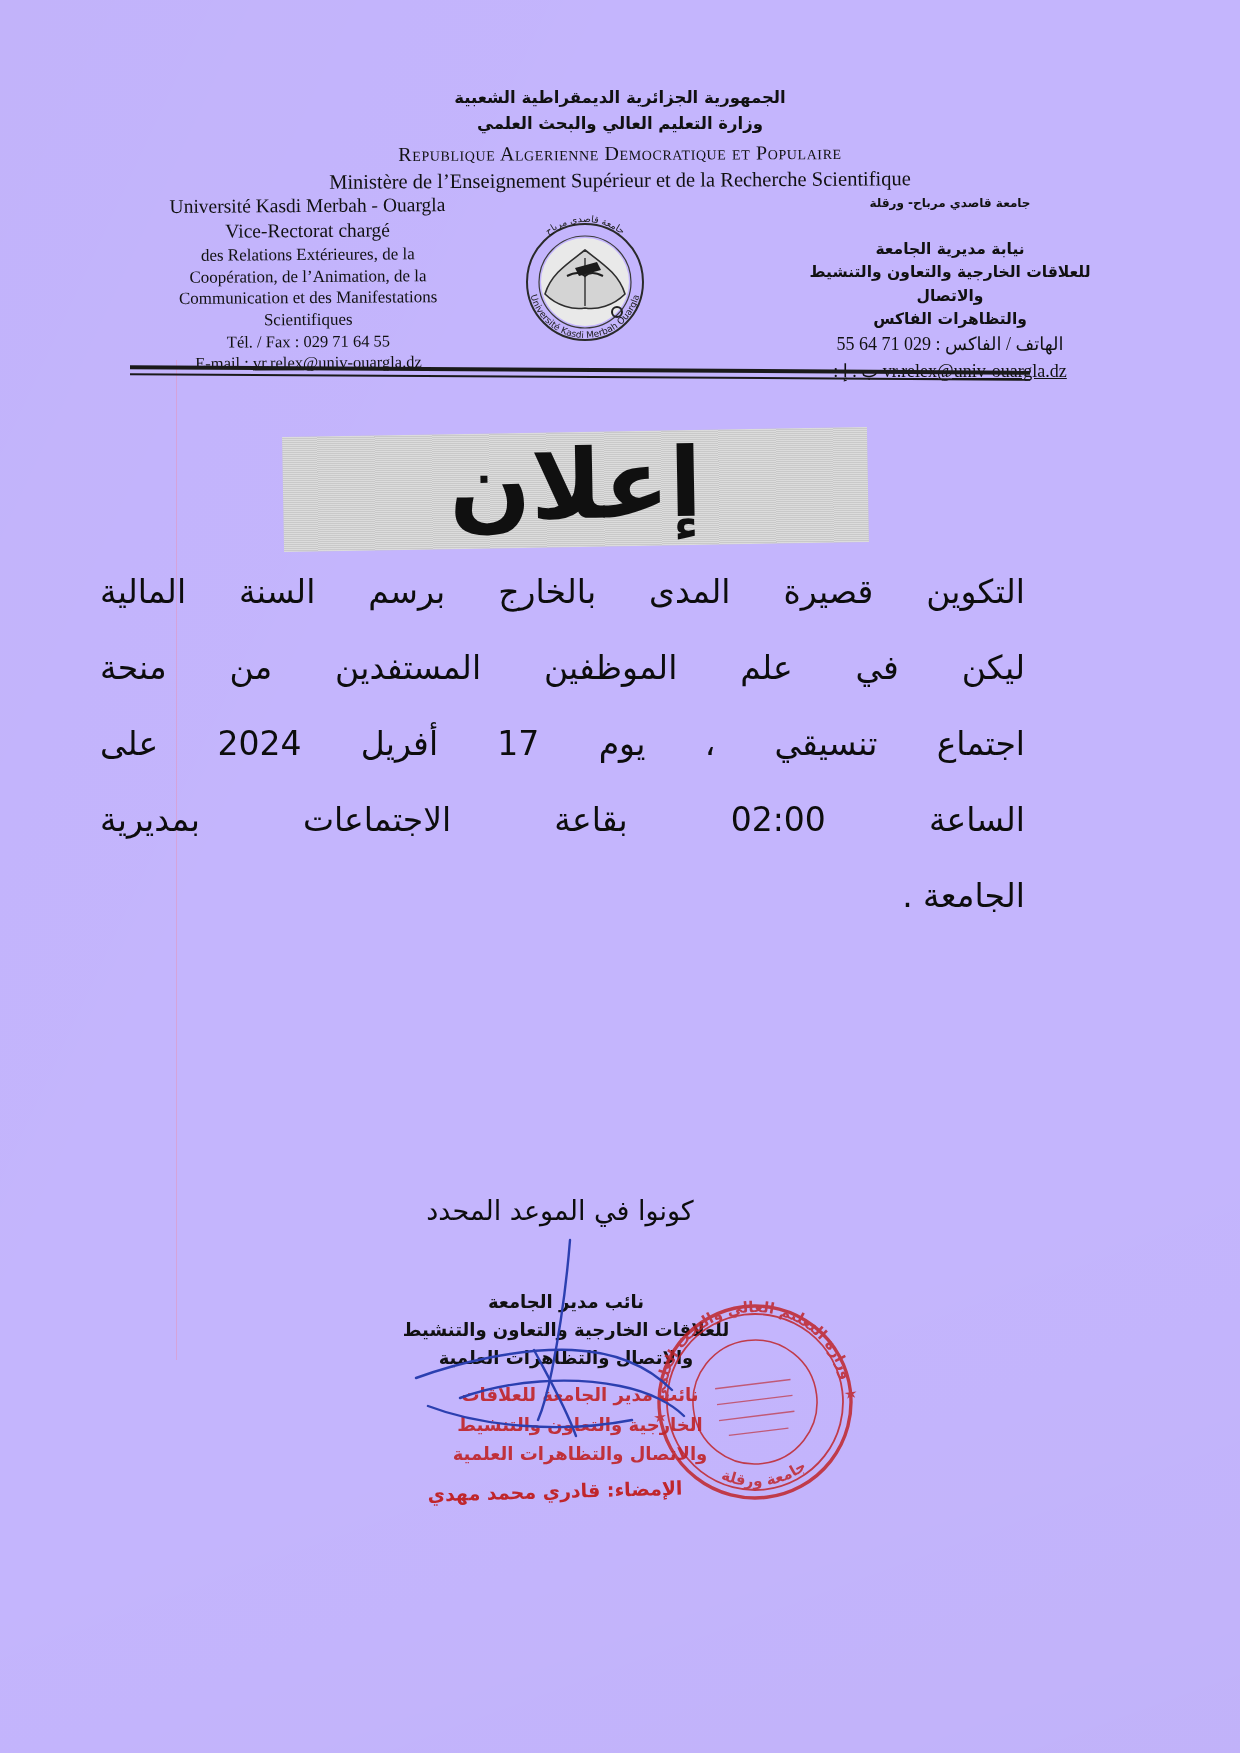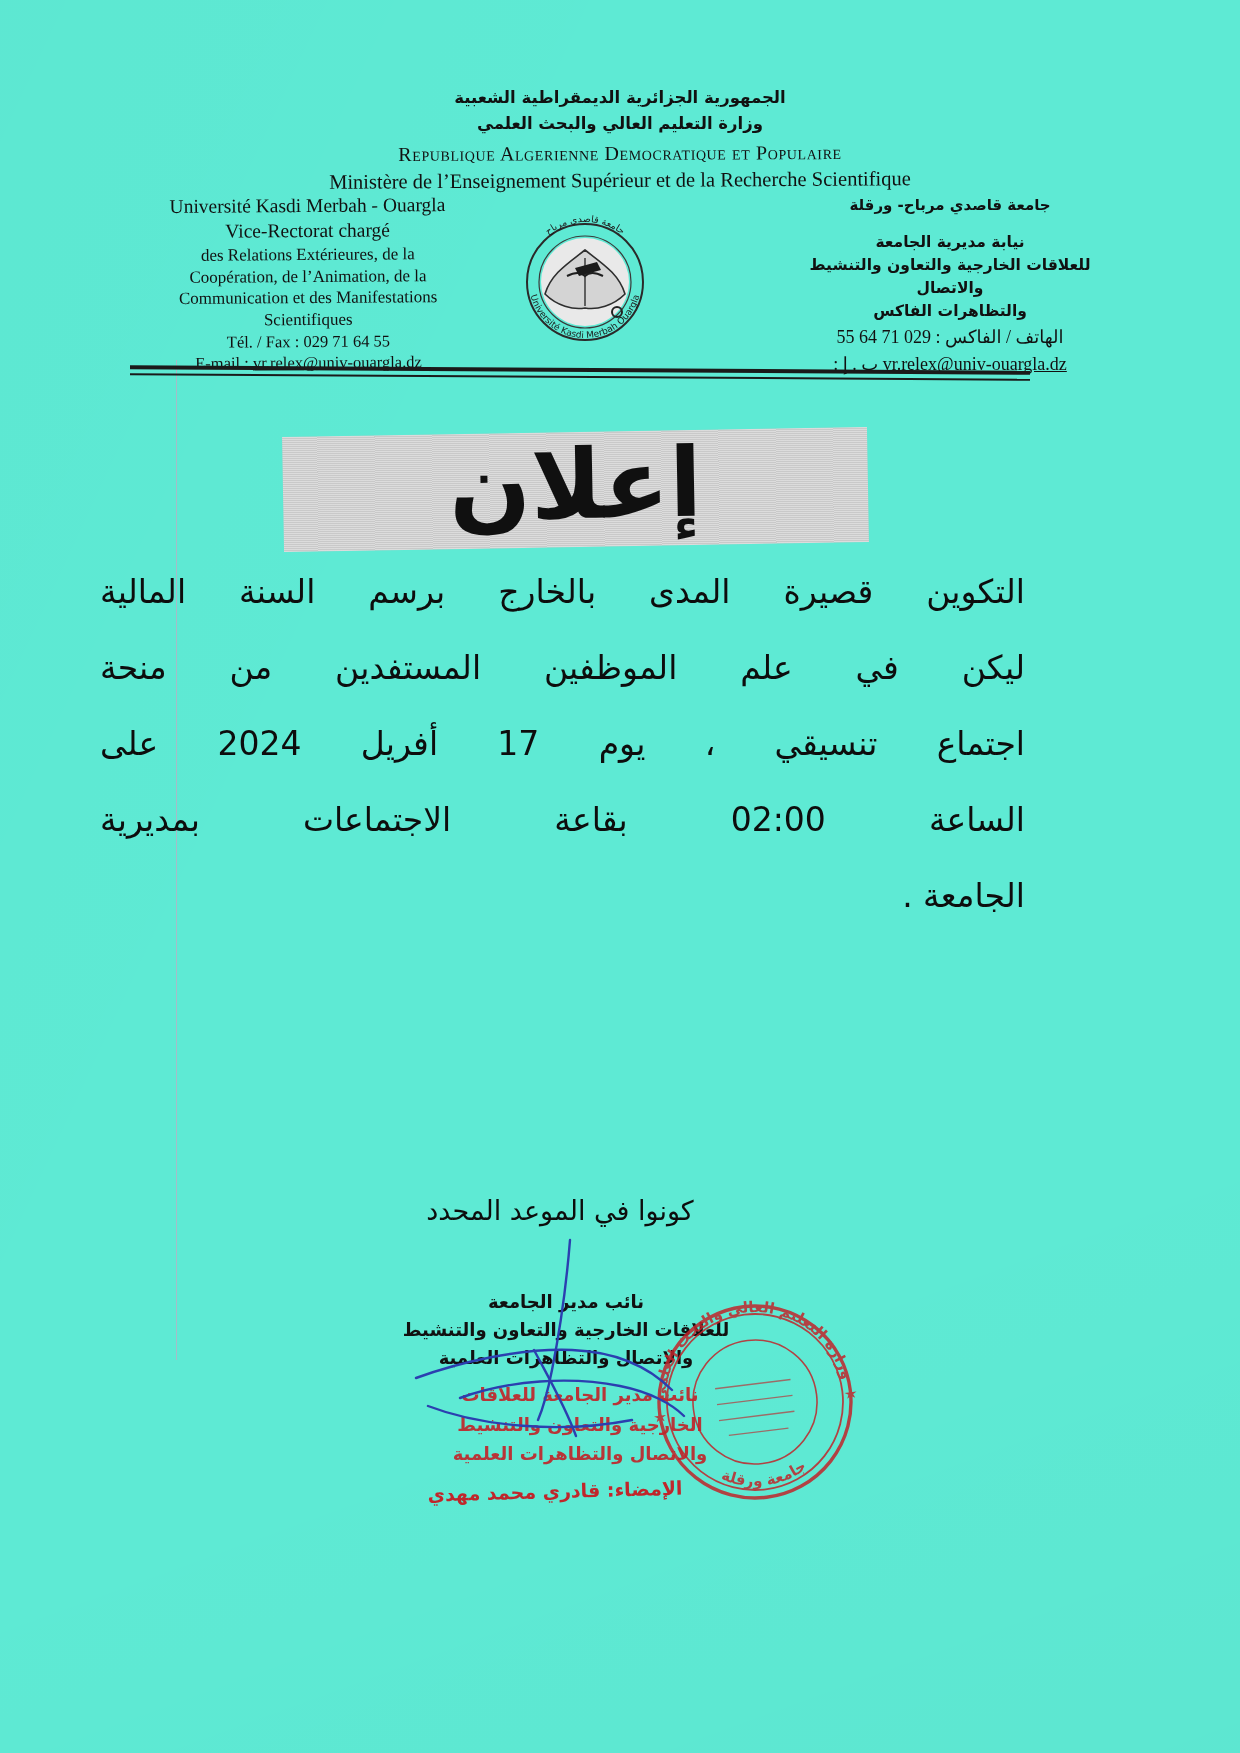--- a/index.html
+++ b/index.html
@@ -7,21 +7,21 @@
   body{
     width:1240px;height:1753px;
     background:#ffffff;
     font-family:"Liberation Serif", serif;
     color:#111;
     position:relative;
     overflow:hidden;
   }
   .page{
     position:absolute;inset:0;
-    background:#5eead4;
+    background:#c4b5fd;
     text-decoration:underline;
   }
   
   .scan-tint{
     position:absolute;inset:0;
     background:
       linear-gradient(115deg, rgba(0,0,0,0.012) 0%, rgba(0,0,0,0) 35%),
       linear-gradient(-20deg, rgba(0,0,0,0.015) 0%, rgba(0,0,0,0) 30%);
     pointer-events:none;
   }
@@ -84,21 +84,21 @@
   .col-fr .mail u{text-decoration:underline;}
 
   .col-ar{
     position:absolute;right:120px;top:0;width:340px;
     text-align:center;
     direction:rtl;
     font-family:"DejaVu Sans", sans-serif;
     font-size:15.5px;font-weight:700;
     line-height:1.5;
   }
-  .col-ar .uni{font-size:15px;margin-bottom:14px;}
+  .col-ar .uni{font-size:12px;margin-bottom:26px;}
   .col-ar .contact{
     font-family:"Liberation Serif", serif;
     font-weight:400;font-size:18px;
   }
   .col-ar .contact u{text-decoration:underline;}
 
   
   .seal{
     position:absolute;left:505px;top:8px;
     width:160px;height:160px;

